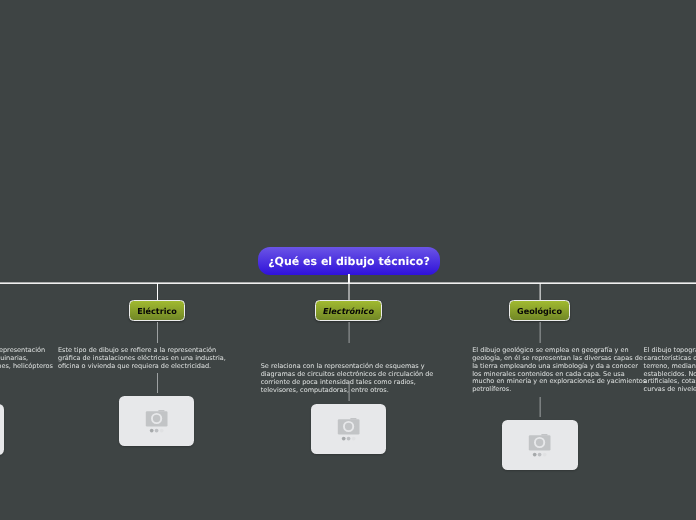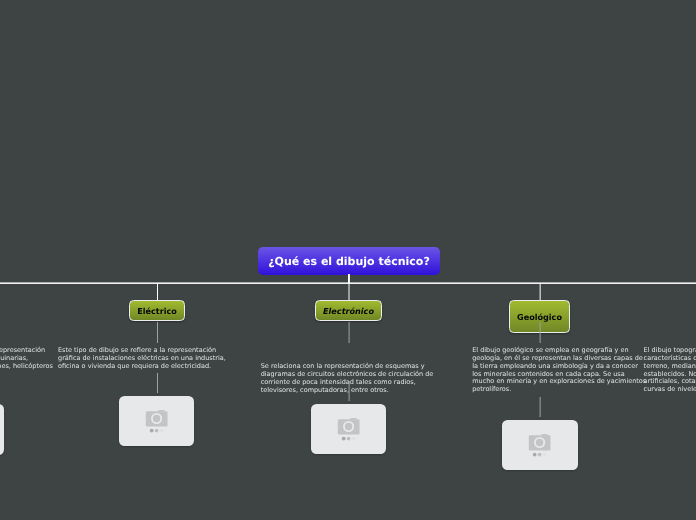--- a/index.html
+++ b/index.html
@@ -20,21 +20,21 @@
            background:linear-gradient(90deg,rgba(255,255,255,0.36) 0%,rgba(255,255,255,0.36) 50%,rgba(255,255,255,0.64) 50%,rgba(255,255,255,0.64) 100%);}
   .vlink{position:absolute;width:1px;background:#9da1a2;}
   .vlink-half{position:absolute;width:2px;
               background:linear-gradient(90deg,rgba(157,161,162,0.41) 0%,rgba(157,161,162,0.41) 50%,rgba(157,161,162,0.58) 50%,rgba(157,161,162,0.58) 100%);}
   .vlink-36{position:absolute;width:2px;
             background:linear-gradient(90deg,rgba(157,161,162,0.36) 0%,rgba(157,161,162,0.36) 50%,rgba(157,161,162,0.64) 50%,rgba(157,161,162,0.64) 100%);}
 
   .node{position:absolute;display:flex;align-items:center;justify-content:center;
         box-sizing:border-box;white-space:nowrap;}
   .root{background:linear-gradient(180deg,#6b55e6 0%,#2f11da 100%);color:#ffffff;
-        font-weight:bold;font-size:11px;border-radius:5px;}
+        font-weight:bold;font-size:11px;border-radius:12px;}
   .child{background:linear-gradient(180deg,#a1ba30 0%,#718726 100%);color:#070707;
          border:1.5px solid #eceded;font-weight:bold;font-size:8.1px;border-radius:4.5px;
          box-shadow:0 1px 2px rgba(0,0,0,0.35);}
 
   .desc{position:absolute;color:#dfe2e1;font-size:6.5px;line-height:7.8px;}
 
   .ph{position:absolute;background:#e7e8ea;border-radius:5.5px;overflow:hidden;
       box-shadow:0 1px 2px rgba(0,0,0,0.22);}
   .ph svg{position:absolute;left:0;top:0;}
 </style>
@@ -86,21 +86,21 @@
       <rect x="39.3" y="14.0" width="6.2" height="1.5" rx="0.5" fill="#c2c4c6"></rect>
       <rect x="26.8" y="15.3" width="21.7" height="15.2" rx="1.2" fill="#c2c4c6"></rect>
       <circle cx="37.6" cy="22.5" r="4.65" fill="none" stroke="#e7e8ea" stroke-width="1.9"></circle>
       <circle cx="32.7" cy="34.6" r="1.85" fill="#a6a9ab"></circle>
       <circle cx="37.6" cy="34.6" r="1.85" fill="#bdbfc2"></circle>
       <circle cx="42.7" cy="34.6" r="1.85" fill="#e0e1e3"></circle>
     </svg>
   </div>
 
   <div class="stem-36" style="left:539px;top:283px;height:18px;"></div>
-  <div class="node child" style="left:509px;top:300px;width:61px;height:33px;">Geológico</div>
+  <div class="node child" style="left:509px;top:300px;width:61px;height:21px;">Geológico</div>
   <div class="vlink-36" style="left:539px;top:322px;height:21px;"></div>
   <div class="desc" style="left:452.2px;top:347.2px;width:176px;margin-left:20px;">El dibujo geológico se emplea en geografía y en geología, en él se representan las diversas capas de la tierra empleando una simbología y da a conocer los minerales contenidos en cada capa. Se usa mucho en minería y en exploraciones de yacimientos petrolíferos.</div>
   <div class="vlink-36" style="left:539px;top:397px;height:20px;"></div>
   <div class="ph" style="left:502.4px;top:419.6px;width:75.5px;height:50.5px;">
     <svg width="75" height="49" viewBox="0 0 75 49" xmlns="http://www.w3.org/2000/svg">
       <rect x="39.3" y="14.0" width="6.2" height="1.5" rx="0.5" fill="#c2c4c6"></rect>
       <rect x="26.8" y="15.3" width="21.7" height="15.2" rx="1.2" fill="#c2c4c6"></rect>
       <circle cx="37.6" cy="22.5" r="4.65" fill="none" stroke="#e7e8ea" stroke-width="1.9"></circle>
       <circle cx="32.7" cy="34.6" r="1.85" fill="#a6a9ab"></circle>
       <circle cx="37.6" cy="34.6" r="1.85" fill="#bdbfc2"></circle>

